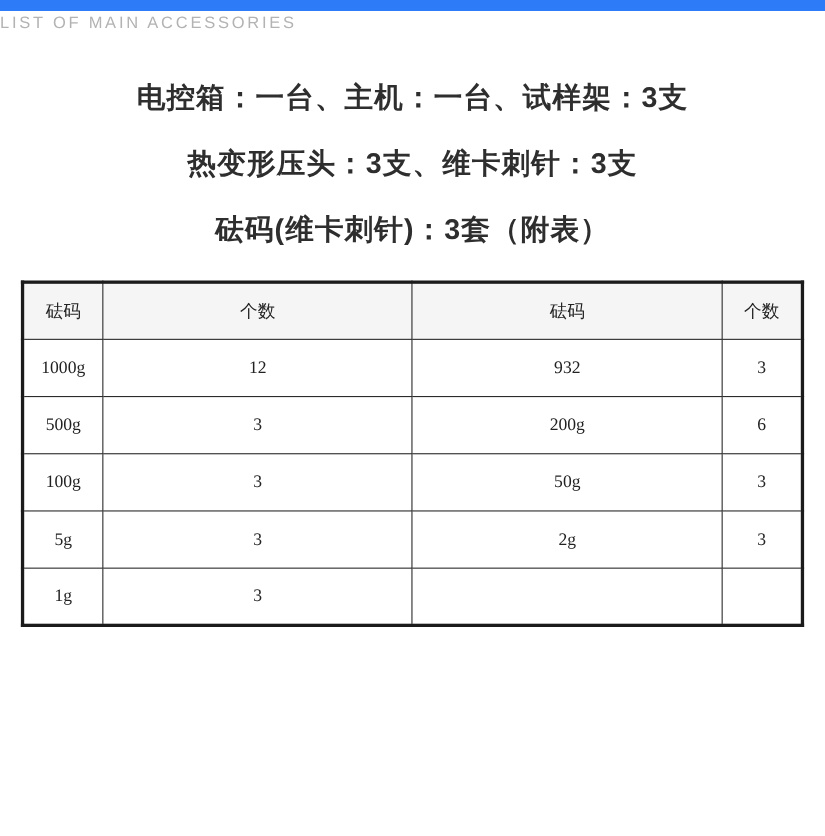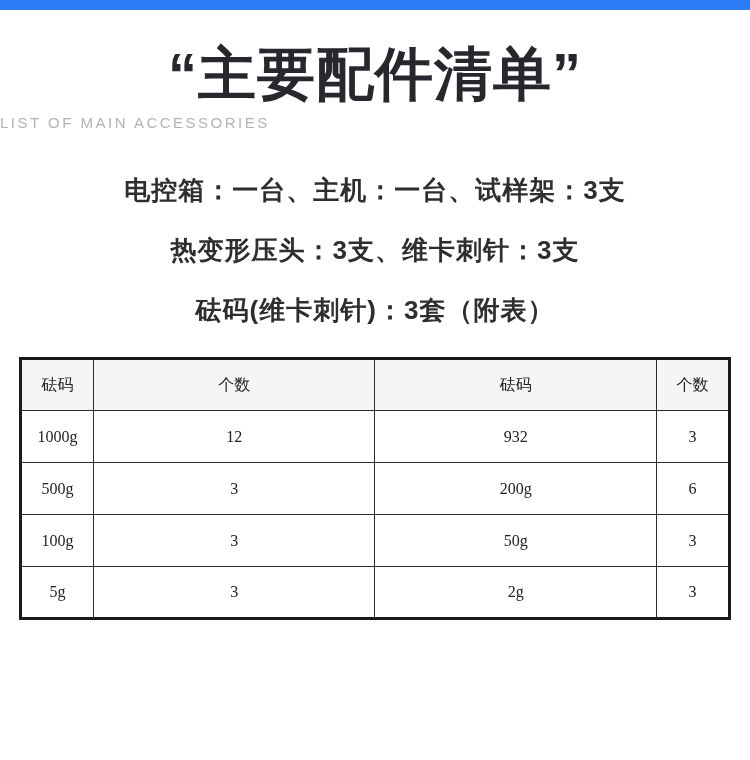--- a/index.html
+++ b/index.html
@@ -71,21 +71,20 @@
   .col-narrow { width: 10.3%; }
   .col-wide   { width: 39.7%; }
 </style>
 </head>
 <body>
 
 <div class="page">
 
   <div class="top-bar"></div>
 
-  <div class="main-title">“主要配件清单”</div>
 
   <div class="sub-title">LIST OF MAIN ACCESSORIES</div>
 
   <div class="intro">
     <div class="intro-line">电控箱：一台、主机：一台、试样架：3支</div>
     <div class="intro-line">热变形压头：3支、维卡刺针：3支</div>
     <div class="intro-line">砝码(维卡刺针)：3套（附表）</div>
   </div>
 
   <table class="accessory-table">
@@ -121,16 +120,22 @@
         <td>3</td>
         <td>50g</td>
         <td>3</td>
       </tr>
       <tr>
         <td>5g</td>
         <td>3</td>
         <td>2g</td>
         <td>3</td>
       </tr>
+      <tr>
+        <td>1g</td>
+        <td>3</td>
+        <td></td>
+        <td></td>
+      </tr>
     </tbody>
   </table>
 
 </div>
 
 </body></html>

